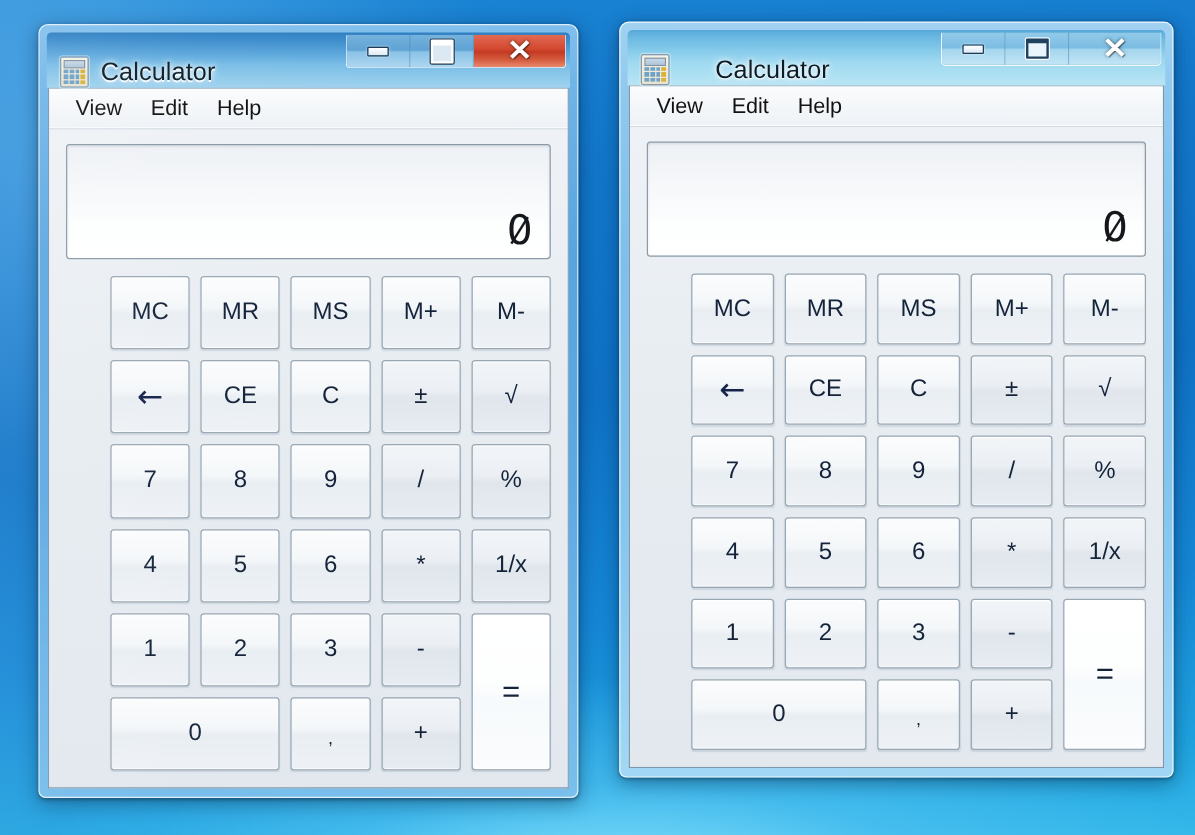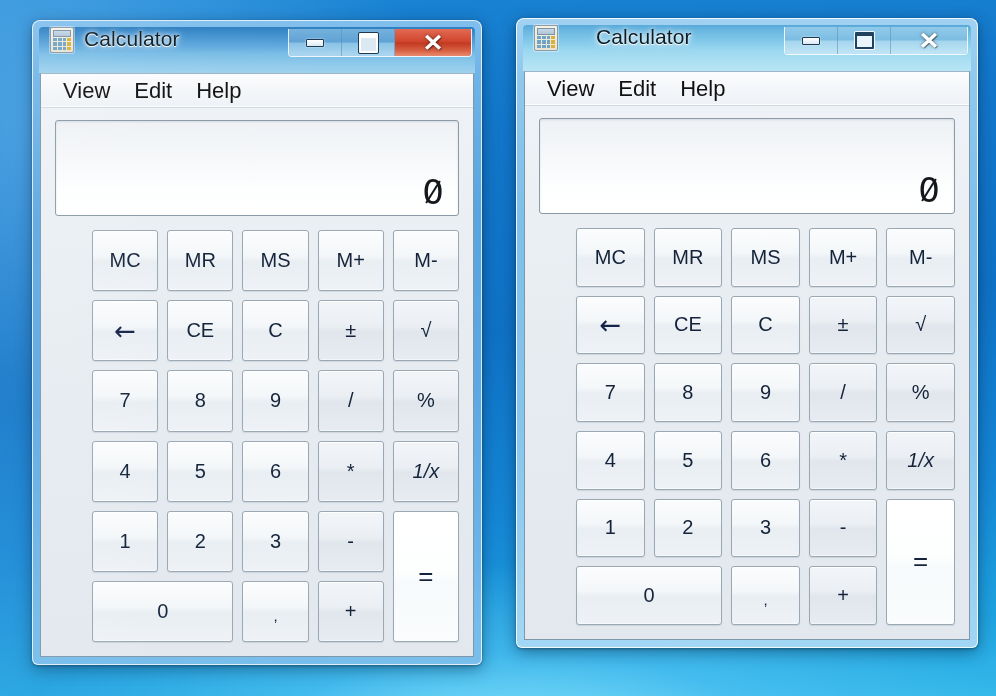--- a/index.html
+++ b/index.html
@@ -77,21 +77,21 @@
       rgba(172,218,245,0.92) 100%);
     border: 1px solid rgba(255,255,255,0.85);
   }
 
   
   .titlebar {
     position: relative;
     height: 46px;
     flex: 0 0 46px;
     display: flex;
-    align-items: flex-start;
+    align-items: flex-end;
     border-radius: 4px 4px 0 0;
   }
   #win1 .titlebar {
     background: linear-gradient(to bottom,
       #2f7fc0 0%, #3d8dcc 14%, #60aade 42%, #79bde6 58%, #8cc8ea 78%, #9fd2ee 100%);
   }
   #win2 .titlebar {
     background: linear-gradient(to bottom,
       #55a7d8 0%, #67b5e0 12%, #84c9e9 38%, #9ad6ef 56%, #a9deF2 78%, #b6e4f4 100%);
     background: linear-gradient(to bottom,
@@ -213,21 +213,21 @@
   .menubar {
     flex: 0 0 33px;
     display: flex;
     align-items: center;
     padding-left: 10px;
     background: linear-gradient(to bottom, #fbfcfd 0%, #f3f6f9 55%, #eef2f6 100%);
     border-bottom: 1px solid #cfd9e2;
     box-shadow: inset 0 -1px 0 rgba(255,255,255,0.8);
   }
   .menu-item {
-    font-size: 22px;
+    font-size: 18px;
     color: #111;
     padding: 2px 12px;
     cursor: default;
     white-space: nowrap;
   }
 
   .calcbody {
     flex: 1 1 auto;
     display: flex;
     flex-direction: column;
@@ -306,21 +306,21 @@
       #ffffff 0%, #fdfefe 45%, #f7fafc 55%, #fafcfd 100%);
     font-size: 26px;
   }
   .key.zero { grid-column: span 2; }
   .key .arrow {
     font-size: 26px;
     line-height: 1;
     color: #15234a;
     font-family: "DejaVu Sans", sans-serif;
   }
-  .key .italic-x { font-style: italic; }
+  .key .italic-x { }
   .key .dot { font-size: 15px; position: relative; top: 4px; }
 </style>
 </head>
 <body>
 
 <div id="desktop">
 
   <div class="win" id="win1">
     <div class="win-frame-inner">
 

